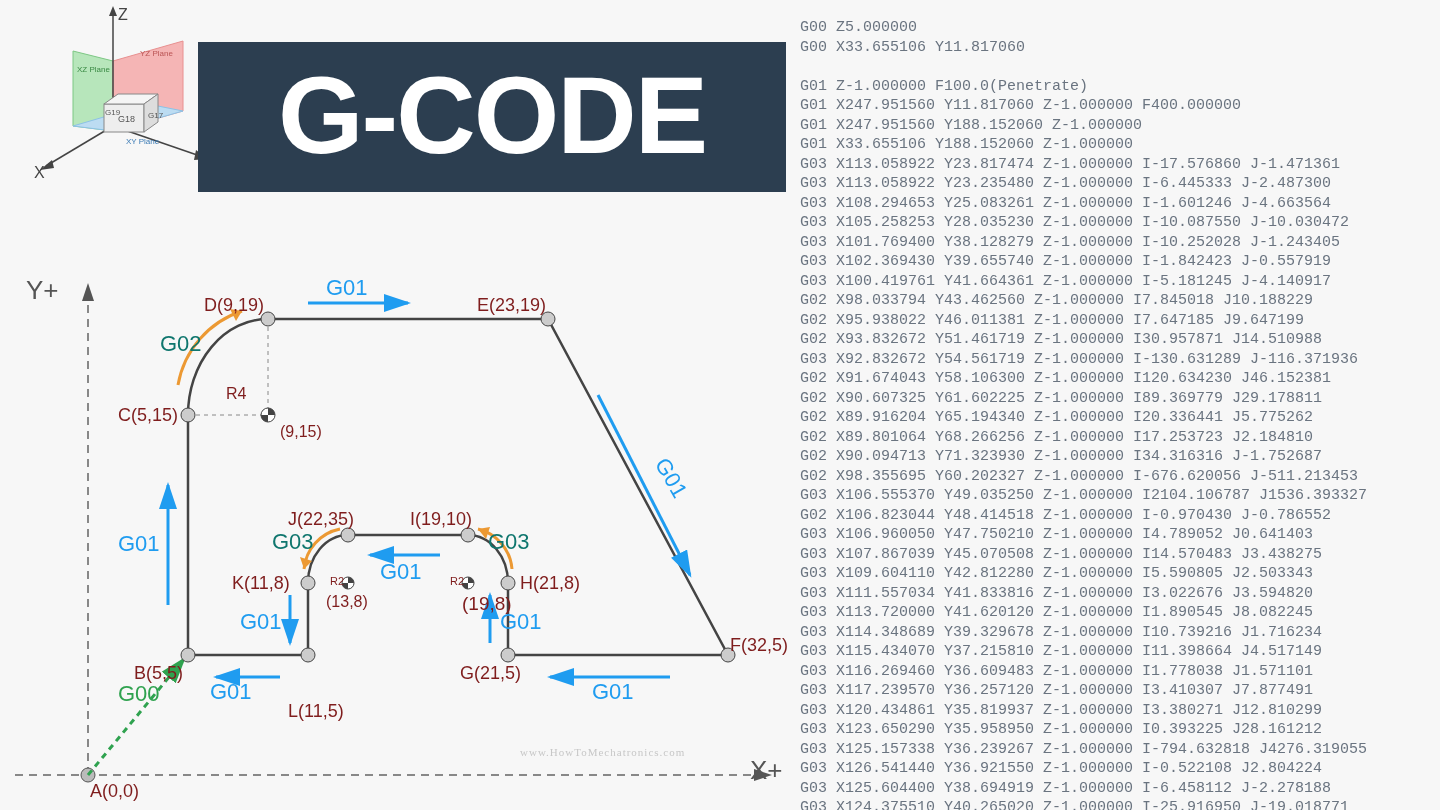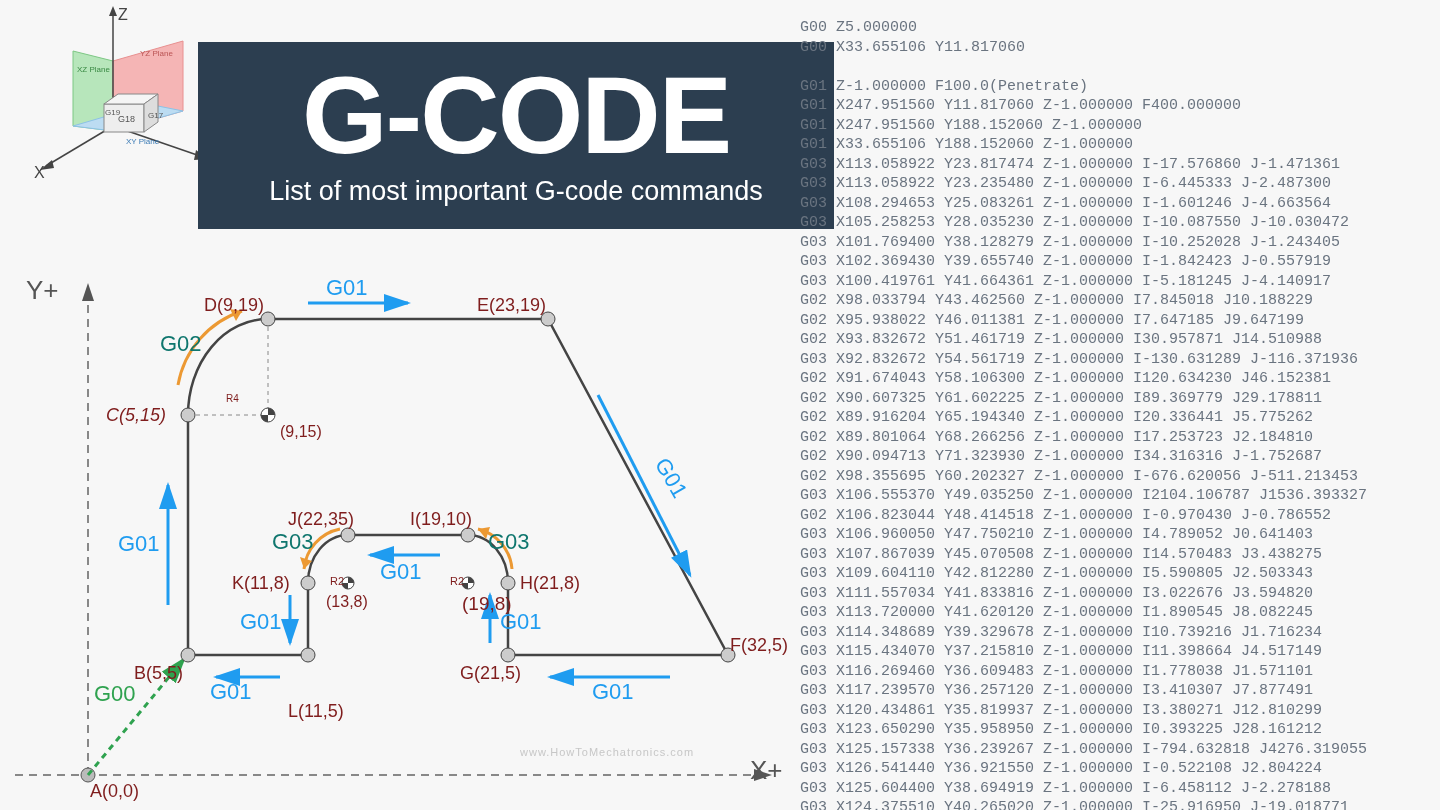--- a/index.html
+++ b/index.html
@@ -10,21 +10,21 @@
     font-family: Arial, Helvetica, sans-serif;
     position: relative;
     overflow: hidden;
   }
 
   
   .banner {
     position: absolute;
     left: 198px;
     top: 42px;
-    width: 636px;
+    width: 588px;
     background: #2c3e50;
     padding: 18px 30px 22px 30px;
     text-align: center;
   }
   .banner-title {
     font-family: "Segoe UI", "Myriad Pro", Arial, sans-serif;
     font-size: 110px;
     font-weight: 700;
     color: #fff;
     line-height: 1;
@@ -76,34 +76,35 @@
     color: #7f1d1d;
   }
   .path-diagram .cmd-label {
     position: absolute;
     font-family: Arial, sans-serif;
     font-size: 22px;
     font-weight: 400;
   }
   .c-blue { color: #1f9cf0; }
   .c-orange { color: #0f766e; }
-  .c-green { color: #2fa24f; }
+  .c-green { color: #2fa24f; margin-left: 24px; }
   .axis-label {
     position: absolute;
     font-size: 26px;
     color: #555;
   }
 
   .watermark {
     position: absolute;
     left: 520px;
     top: 746px;
     font-size: 11px;
     color: #c7c7c7;
     letter-spacing: 1px;
+    font-family: Liberation Serif, serif;
   }
 </style>
 </head>
 <body>
 
 <div class="axes-cube">
   <svg viewBox="0 0 200 190" width="200" height="190">
 
     <polygon points="55,120 55,45 95,55 95,125" fill="#b7e6bb" stroke="#7dc784"></polygon>
     <polygon points="95,55 95,125 165,105 165,35" fill="#f5b5b5" stroke="#e89090"></polygon>
@@ -128,21 +129,20 @@
     <text x="108" y="138" font-size="8" fill="#3b7bb5">XY Plane</text>
 
     <text x="100" y="14" font-size="16" fill="#444">Z</text>
     <text x="16" y="172" font-size="16" fill="#444">X</text>
     <text x="184" y="166" font-size="16" fill="#444">Y</text>
   </svg>
 </div>
 
 <div class="banner">
   <div class="banner-title">G-CODE</div>
-  <div class="banner-sub">List of most important G-code commands</div>
 </div>
 
 <div class="gcode-listing">G00 Z5.000000
 G00 X33.655106 Y11.817060
 
 G01 Z-1.000000 F100.0(Penetrate)
 G01 X247.951560 Y11.817060 Z-1.000000 F400.000000
 G01 X247.951560 Y188.152060 Z-1.000000
 G01 X33.655106 Y188.152060 Z-1.000000
 G03 X113.058922 Y23.817474 Z-1.000000 I-17.576860 J-1.471361
@@ -261,31 +261,31 @@
     </g>
   </svg>
 
   
   <div class="axis-label" style="left:16px; top:0px;">Y+</div>
   <div class="axis-label" style="left:740px; top:480px;">X+</div>
 
   
   <div class="overlay-label" style="left:80px; top:506px;">A(0,0)</div>
   <div class="overlay-label" style="left:124px; top:388px;">B(5,5)</div>
-  <div class="overlay-label" style="left:96px; top:130px;font-style:italic;">C(5,15)</div>
+  <div class="overlay-label" style="left:108px; top:130px;">C(5,15)</div>
   <div class="overlay-label" style="left:194px; top:20px;">D(9,19)</div>
   <div class="overlay-label" style="left:430px; top:20px;margin-left:37px;">E(23,19)</div>
   <div class="overlay-label" style="left:720px; top:360px;">F(32,5)</div>
   <div class="overlay-label" style="left:450px; top:388px;">G(21,5)</div>
   <div class="overlay-label" style="left:510px; top:298px;">H(21,8)</div>
   <div class="overlay-label" style="left:400px; top:234px;">I(19,10)</div>
   <div class="overlay-label" style="left:278px; top:234px;">J(22,35)</div>
   <div class="overlay-label" style="left:222px; top:298px;">K(11,8)</div>
   <div class="overlay-label" style="left:278px; top:380px;margin-top:46px;">L(11,5)</div>
-  <div class="overlay-label" style="left:216px; top:118px; font-size:10px;">R4</div>
+  <div class="overlay-label" style="left:216px; top:110px; font-size:16px;">R4</div>
   <div class="overlay-label" style="left:270px; top:148px; font-size:16px;">(9,15)</div>
   <div class="overlay-label" style="left:316px; top:318px; font-size:16px;">(13,8)</div>
   <div class="overlay-label" style="left:452px; top:318px; font-size:19px;">(19,8)</div>
   <div class="overlay-label" style="left:320px; top:300px; font-size:11px;">R2</div>
   <div class="overlay-label" style="left:440px; top:300px; font-size:11px;">R2</div>
 
   
   <div class="cmd-label c-green" style="left:84px; top:406px;">G00</div>
   <div class="cmd-label c-blue" style="left:108px; top:256px;">G01</div>
   <div class="cmd-label c-orange" style="left:150px; top:56px;">G02</div>

